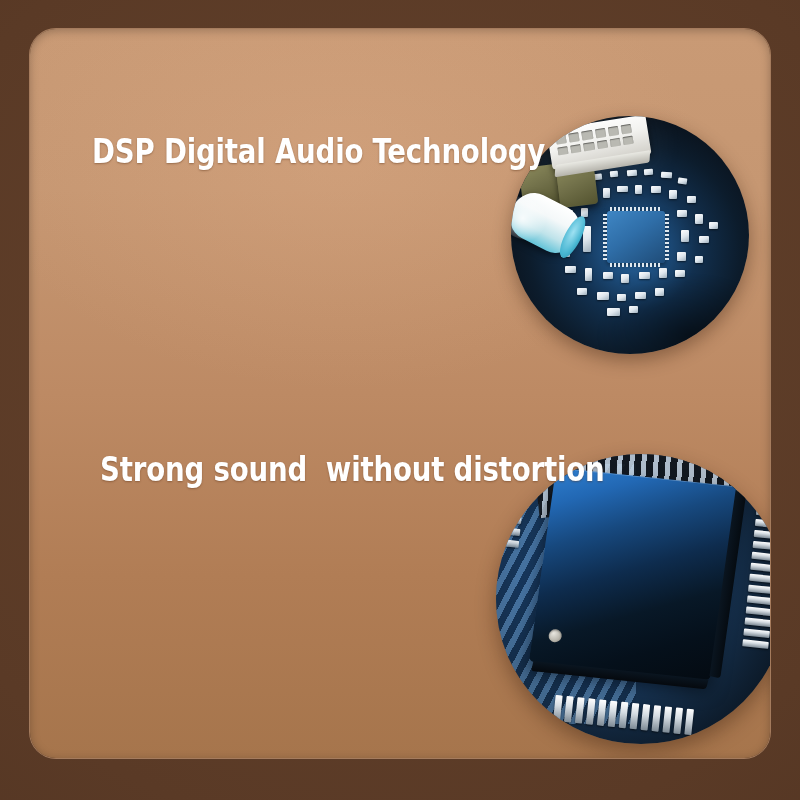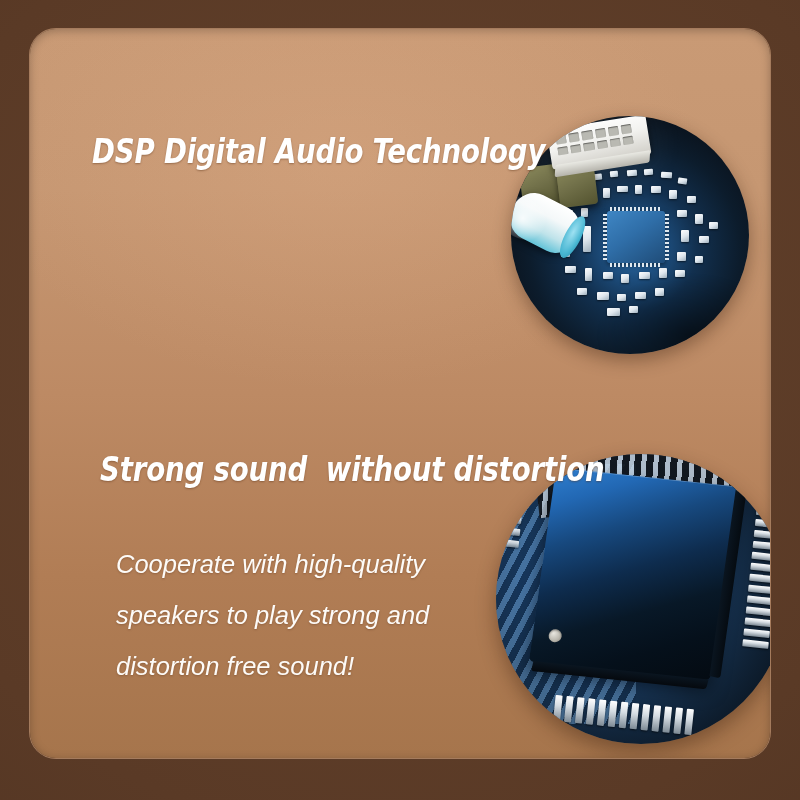--- a/index.html
+++ b/index.html
@@ -12,21 +12,20 @@
     height: 800px;
     overflow: hidden;
     font-family: "Liberation Sans", sans-serif;
   }
 
   #poster {
     position: relative;
     width: 800px;
     height: 800px;
     background: #5b3b27;
-    font-style: italic;
   }
 
   
   #frame-bg {
     position: absolute;
     inset: 0;
     background:
       radial-gradient(ellipse 120% 110% at 50% 45%, #64422c 0%, #5a3a26 55%, #4c3120 100%);
   }
 
@@ -486,18 +485,15 @@
           <i></i>
           <i></i>
           <i></i>
           <i></i>
           <i></i>
       </div>
     </div>
 
     <h2 class="heading" id="heading-2">Strong sound  without distortion</h2>
 
-    <p class="body-text" id="body-2">Cooperate with high-quality
-speakers to play strong and
-distortion free sound!</p>
 
   </div>
 </div>
 
 </body></html>

